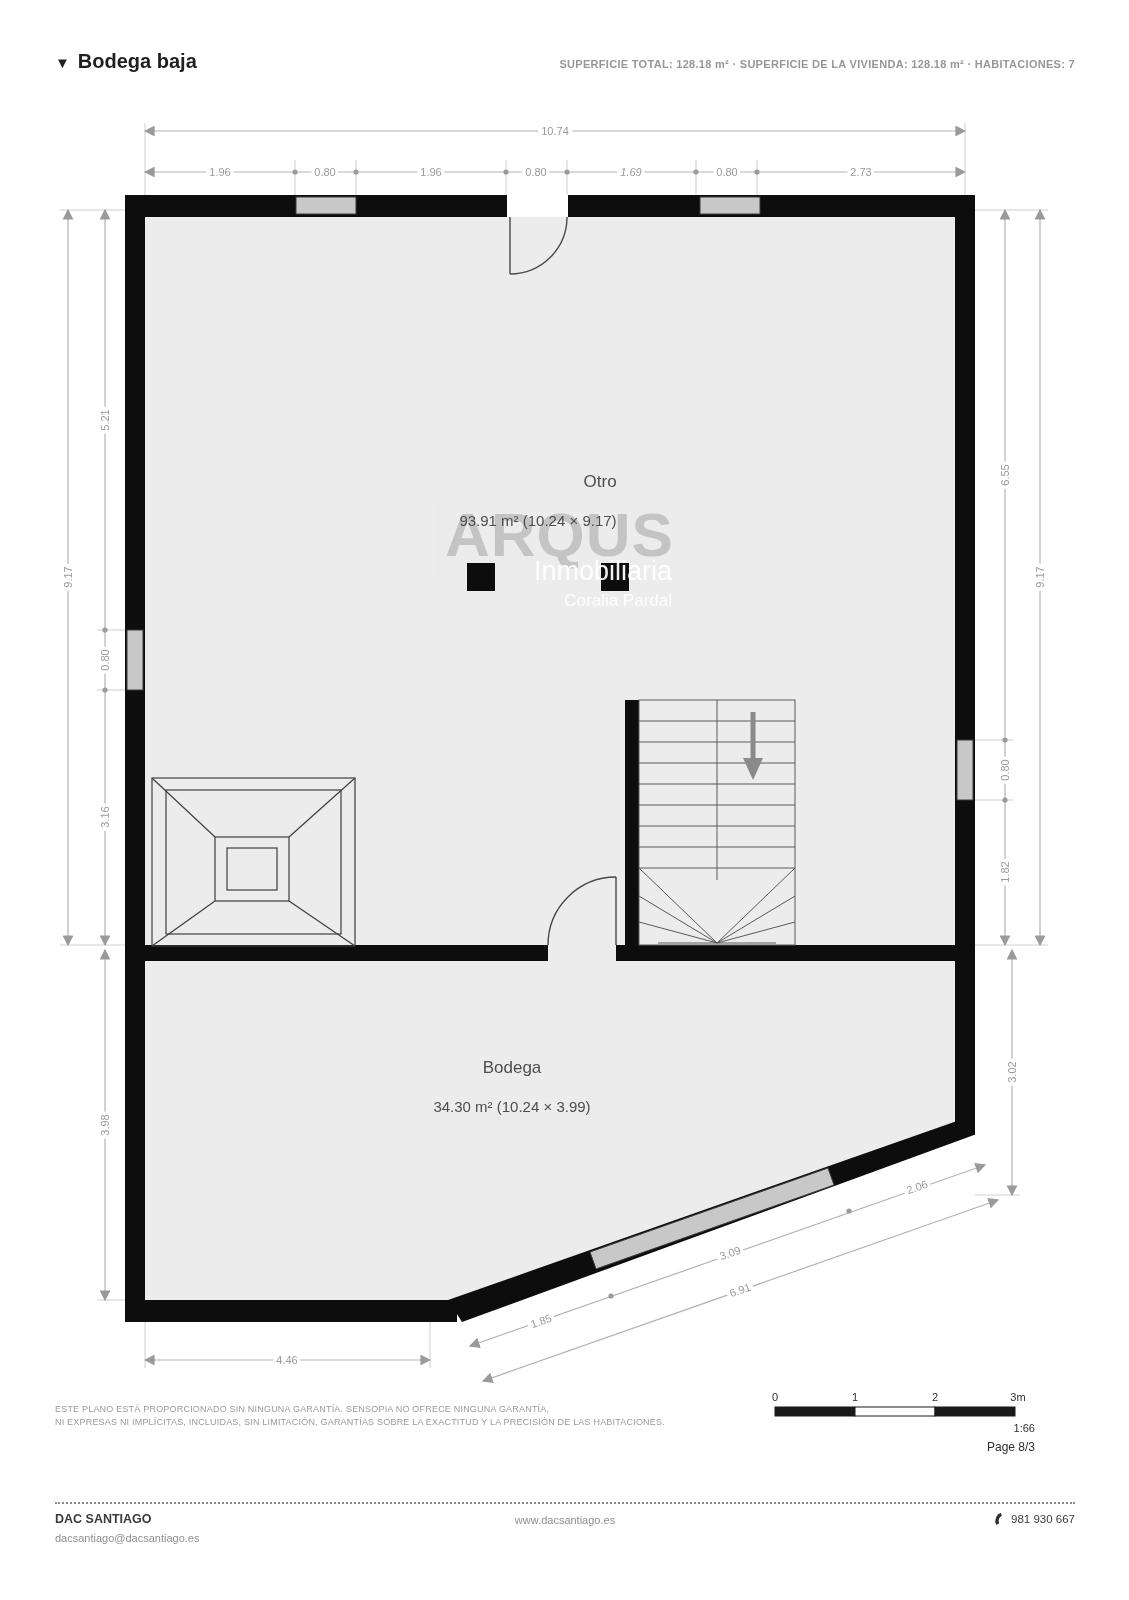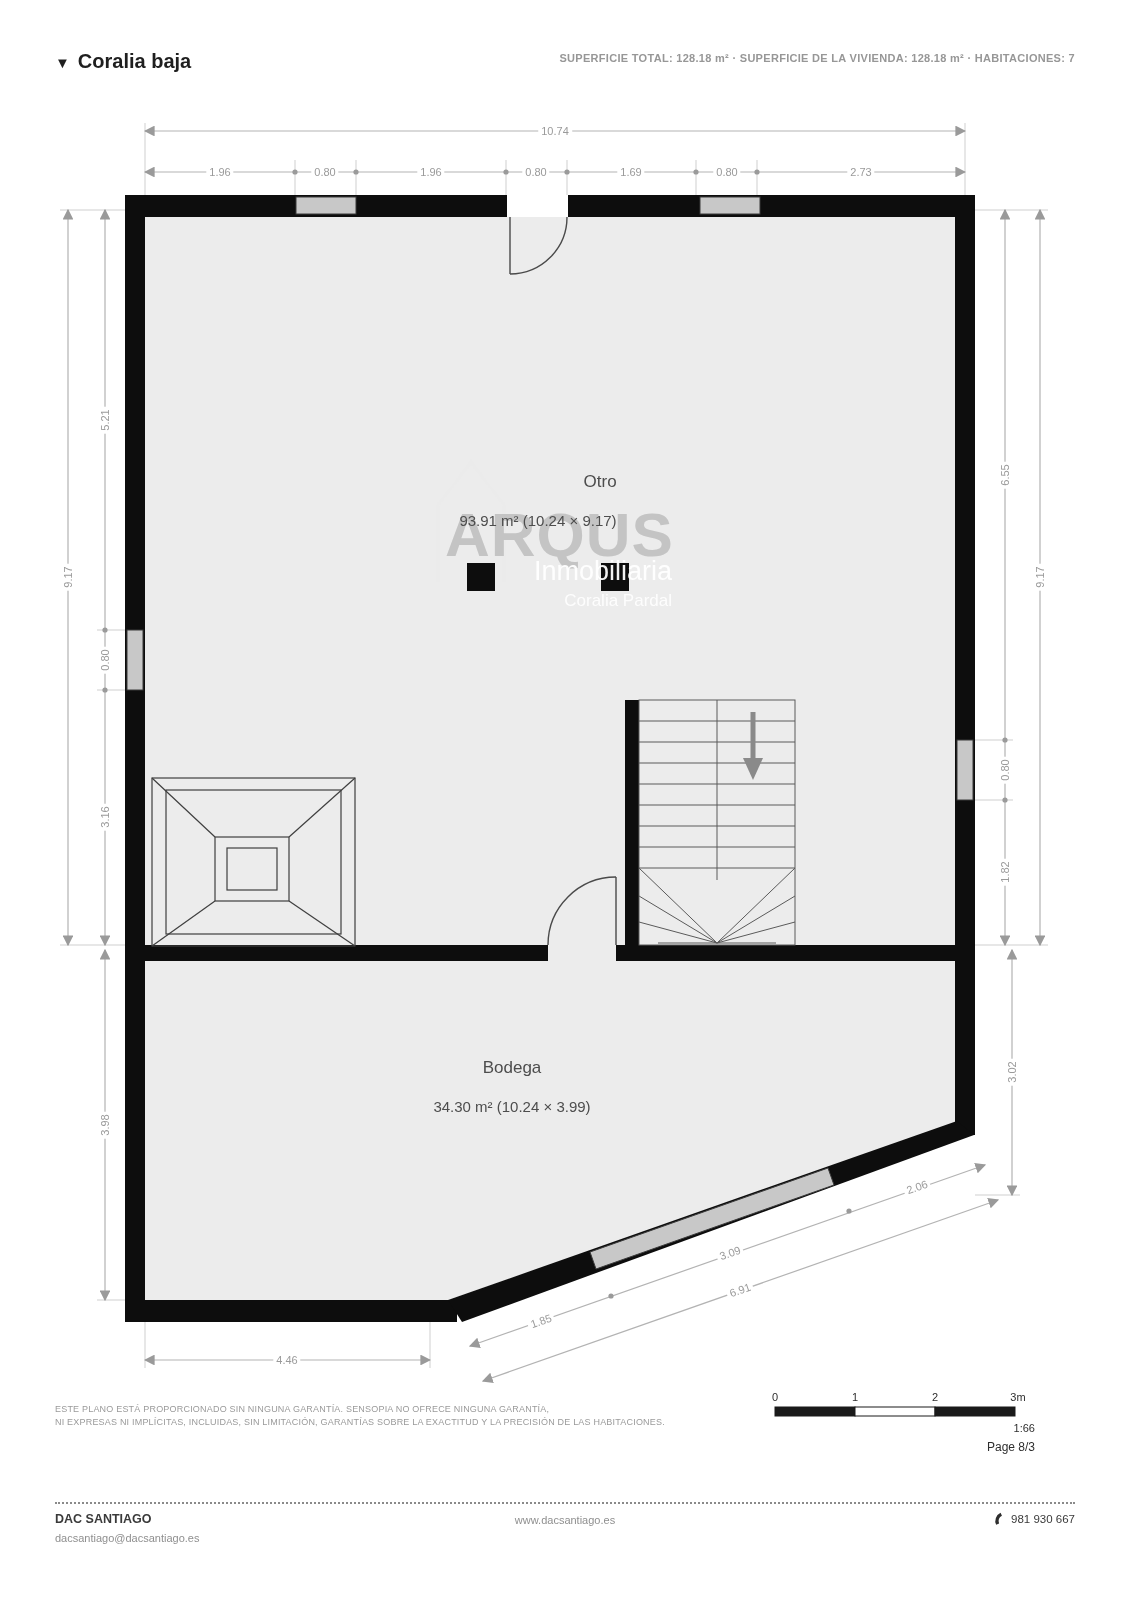--- a/index.html
+++ b/index.html
@@ -2,21 +2,21 @@
 <html><head>
 <meta charset="utf-8">
 <style>
   html,body{margin:0;padding:0;background:#fff;}
   #page{position:relative;width:1129px;height:1600px;background:#fff;
         font-family:"Liberation Sans", sans-serif;overflow:hidden;}
 
   
   .hdr-title{position:absolute;left:55px;top:50px;font-size:20px;font-weight:bold;color:#1f1f1f;}
   .hdr-title .tri{font-size:15px;margin-right:8px;color:#1f1f1f;}
-  .hdr-summary{position:absolute;right:54px;top:52px;font-size:11px;font-weight:bold;
+  .hdr-summary{position:absolute;right:54px;top:58px;font-size:11px;font-weight:bold;
                color:#979797;letter-spacing:.3px;}
 
   
   #plan{position:absolute;left:0;top:0;z-index:1;}
 
   
   .dim{position:absolute;z-index:3;transform:translate(-50%,-50%);background:#fff;
        padding:0 3px;color:#9a9a9a;font-size:11px;white-space:nowrap;line-height:12px;}
   .dim.v{transform:translate(-50%,-50%) rotate(-90deg);}
   .dim.diag{transform:translate(-50%,-50%) rotate(-19.5deg);}
@@ -48,21 +48,21 @@
   .foot-em{position:absolute;left:55px;top:1532px;font-size:11px;color:#8f8f8f;z-index:3;}
   .foot-web{position:absolute;left:565px;top:1514px;transform:translateX(-50%);font-size:11px;color:#8f8f8f;z-index:3;}
   .foot-ph{position:absolute;right:54px;top:1512px;font-size:11.5px;color:#3a3a3a;z-index:3;display:flex;align-items:center;gap:7px;}
 </style>
 </head>
 <body>
 
 <div id="page">
 
   <div class="hdr-title">
-    <span class="tri">▼</span><span>Coralia baja</span>
+    <span class="tri">▼</span><span>Bodega baja</span>
   </div>
   <div class="hdr-summary">SUPERFICIE TOTAL: 128.18 m² · SUPERFICIE DE LA VIVIENDA: 128.18 m² · HABITACIONES: 7</div>
 
   <svg id="plan" width="1129" height="1600" viewBox="0 0 1129 1600">
     <defs>
       <marker id="arr" markerWidth="9" markerHeight="9" refX="8" refY="4.5" orient="auto-start-reverse">
         <path d="M0,0 L9,4.5 L0,9 Z" fill="#9a9a9a"></path>
       </marker>
     </defs>
 
@@ -213,21 +213,21 @@
   <div class="room" style="left:512px;top:1086px;">
     <div class="rn">Bodega</div>
     <div class="ra">34.30 m² (10.24 × 3.99)</div>
   </div>
 
   <span class="dim" style="left:555px;top:131px;">10.74</span>
   <span class="dim" style="left:220px;top:172px;">1.96</span>
   <span class="dim" style="left:325px;top:172px;">0.80</span>
   <span class="dim" style="left:431px;top:172px;">1.96</span>
   <span class="dim" style="left:536px;top:172px;">0.80</span>
-  <span class="dim" style="left:631px;top:172px;">1.69</span>
+  <span class="dim" style="left:631px;top:172px;font-style:italic;">1.69</span>
   <span class="dim" style="left:727px;top:172px;">0.80</span>
   <span class="dim" style="left:861px;top:172px;">2.73</span>
 
   <span class="dim v" style="left:68px;top:577px;">9.17</span>
   <span class="dim v" style="left:105px;top:420px;">5.21</span>
   <span class="dim v" style="left:105px;top:660px;">0.80</span>
   <span class="dim v" style="left:105px;top:817px;">3.16</span>
   <span class="dim v" style="left:105px;top:1125px;">3.98</span>
 
   <span class="dim v" style="left:1040px;top:577px;">9.17</span>

